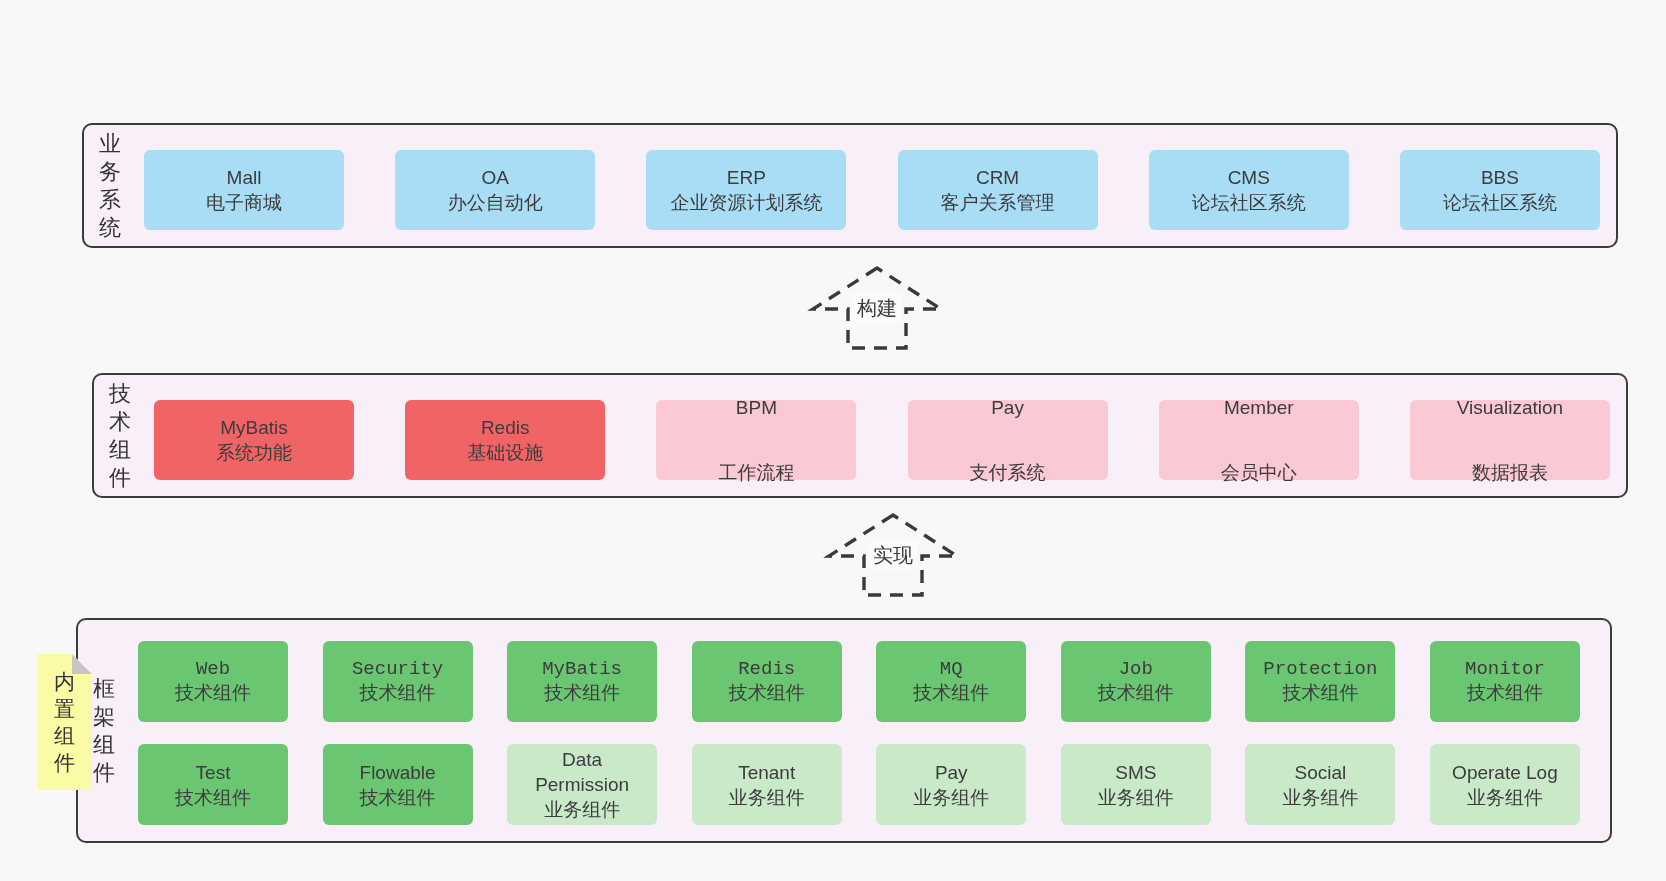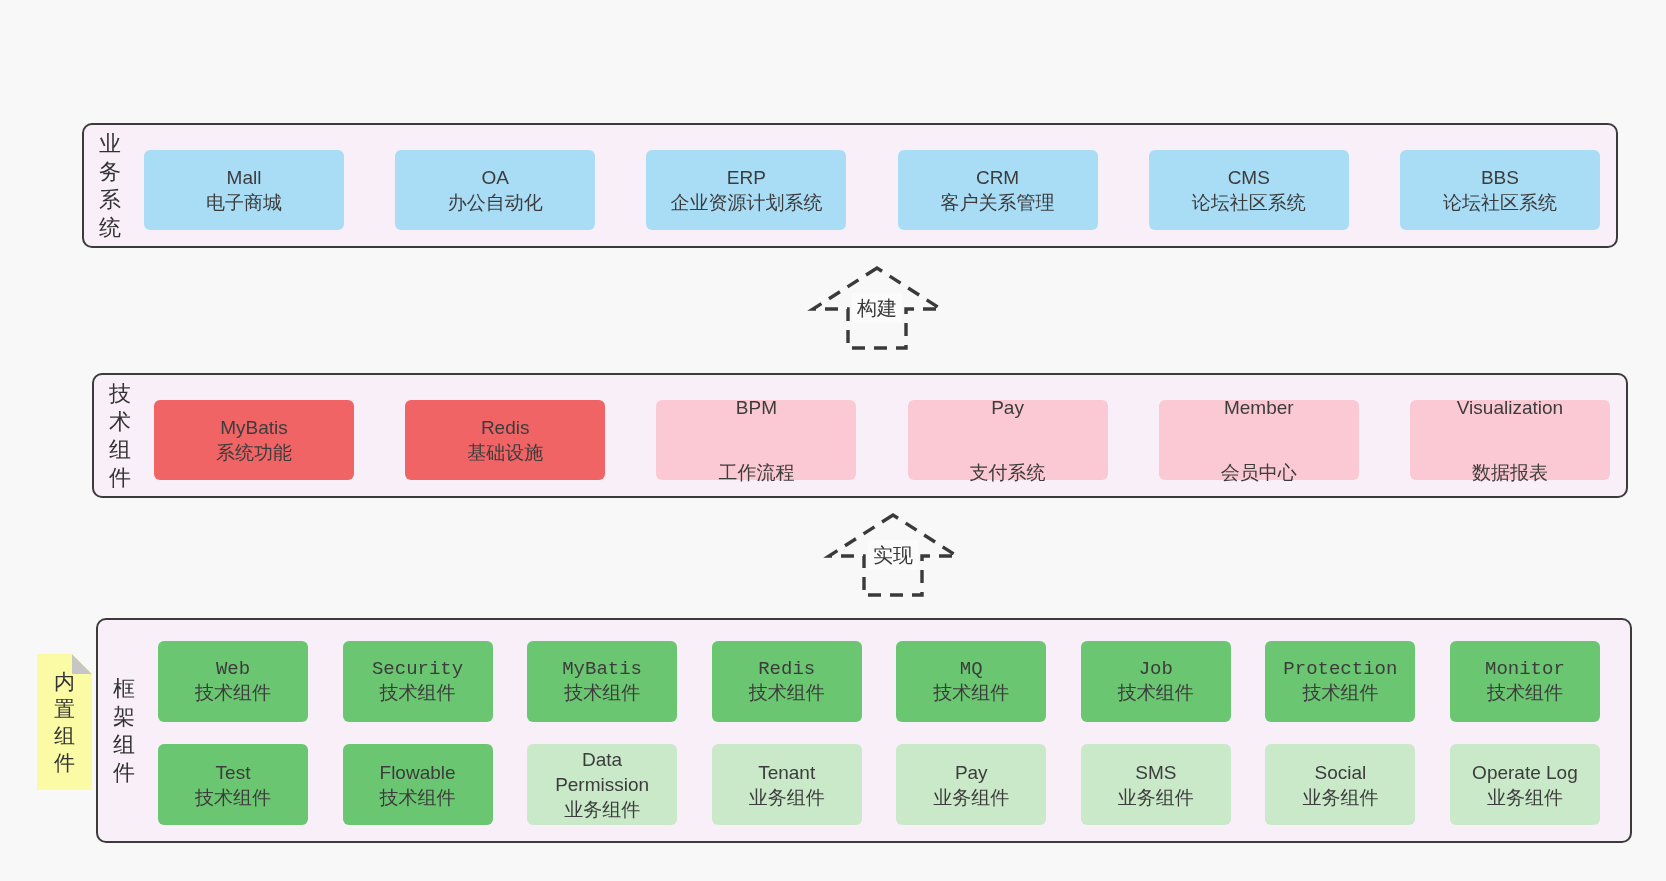--- a/index.html
+++ b/index.html
@@ -8,21 +8,21 @@
     --lightgreen:#c9e9c9; --yellow:#fbfba6; --fold-gray:#c6c6c6; --text:#3c3c3c;
   }
   *{margin:0;padding:0;box-sizing:border-box;}
   html,body{background:var(--page-bg);}
   body{font-family:"Liberation Sans","DejaVu Sans",sans-serif;color:var(--text);}
   .canvas{position:relative;width:1666px;height:881px;background:var(--page-bg);overflow:hidden;}
 
   .section{position:absolute;background:var(--section-bg);border:2px solid var(--section-border);border-radius:10px;}
   .sec1{left:82px;top:123px;width:1536px;height:125px;}
   .sec2{left:92px;top:373px;width:1536px;height:125px;}
-  .sec3{left:96px;top:618px;width:1536px;height:225px;}
+  .sec3{left:76px;top:618px;width:1536px;height:225px;}
 
   .vlabel{position:absolute;left:13px;top:50%;transform:translateY(-50%);
     width:26px;font-size:22px;line-height:28px;text-align:center;color:#333;
     word-break:break-all;white-space:normal;}
 
   .row{position:absolute;display:flex;justify-content:space-between;align-items:stretch;}
   .row.cols6{left:60px;right:16px;top:25px;height:80px;}
   .sec3 .row.cols8{left:60px;right:30px;height:81px;}
   .sec3 .row.r1{top:21px;font-family:Liberation Mono, monospace;}
   .sec3 .row.r2{top:124px;}

